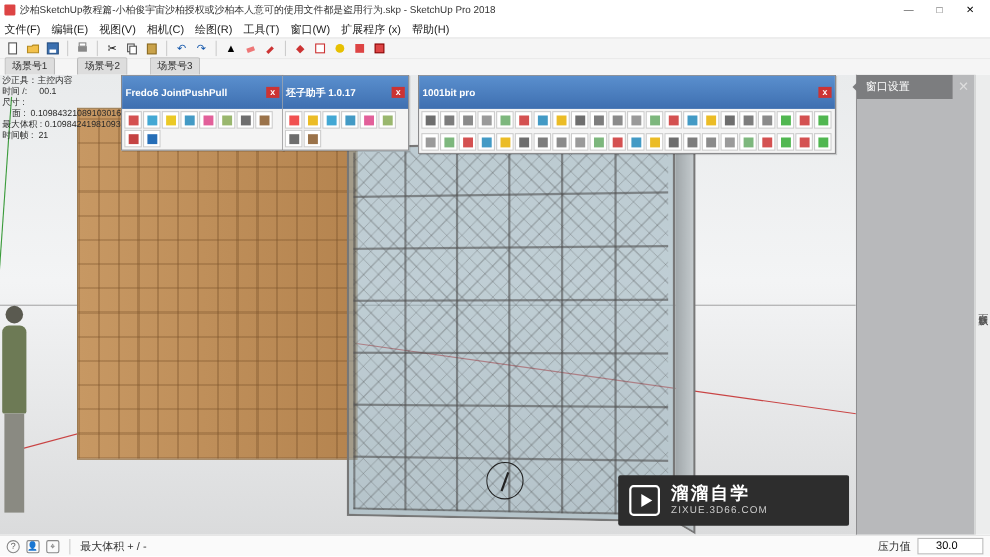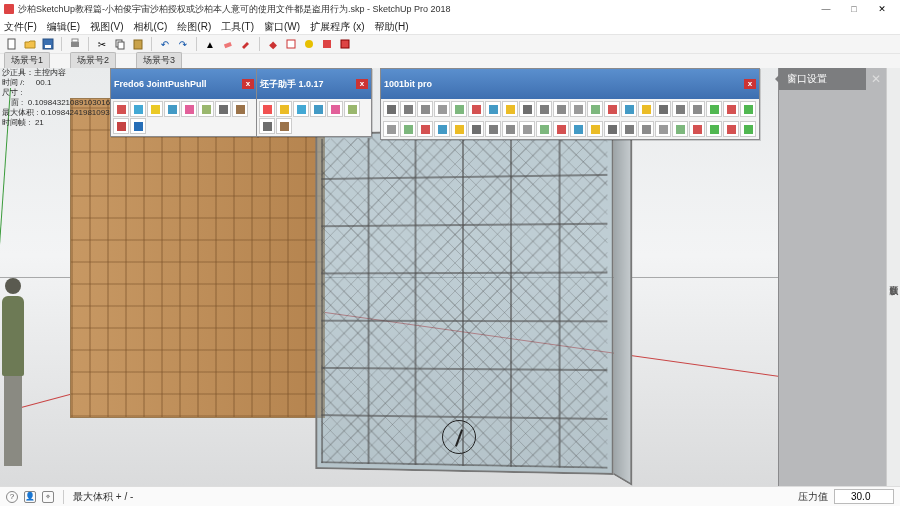--- a/index.html
+++ b/index.html
@@ -542,20 +542,27 @@
             </svg>
           </div>
           <div class="ftb">
             <svg viewBox="0 0 11 11">
               <rect x="1" y="1" width="9" height="9" fill="#3a3" opacity="0.85"></rect>
             </svg>
           </div>
         </div>
     </div>
 
+    <div class="watermark">
+      <div class="play"></div>
+      <div class="txt">
+        <div class="big">溜溜自学</div>
+        <div class="small">ZIXUE.3D66.COM</div>
+      </div>
+    </div>
   </div>
 
   <div class="rightpanel">
     <div class="bar">
       <span class="arrow"></span>
       <span>窗口设置</span>
     </div>
     <div class="closex">✕</div>
   </div>
   <div class="rightstrip">默认面板</div>

